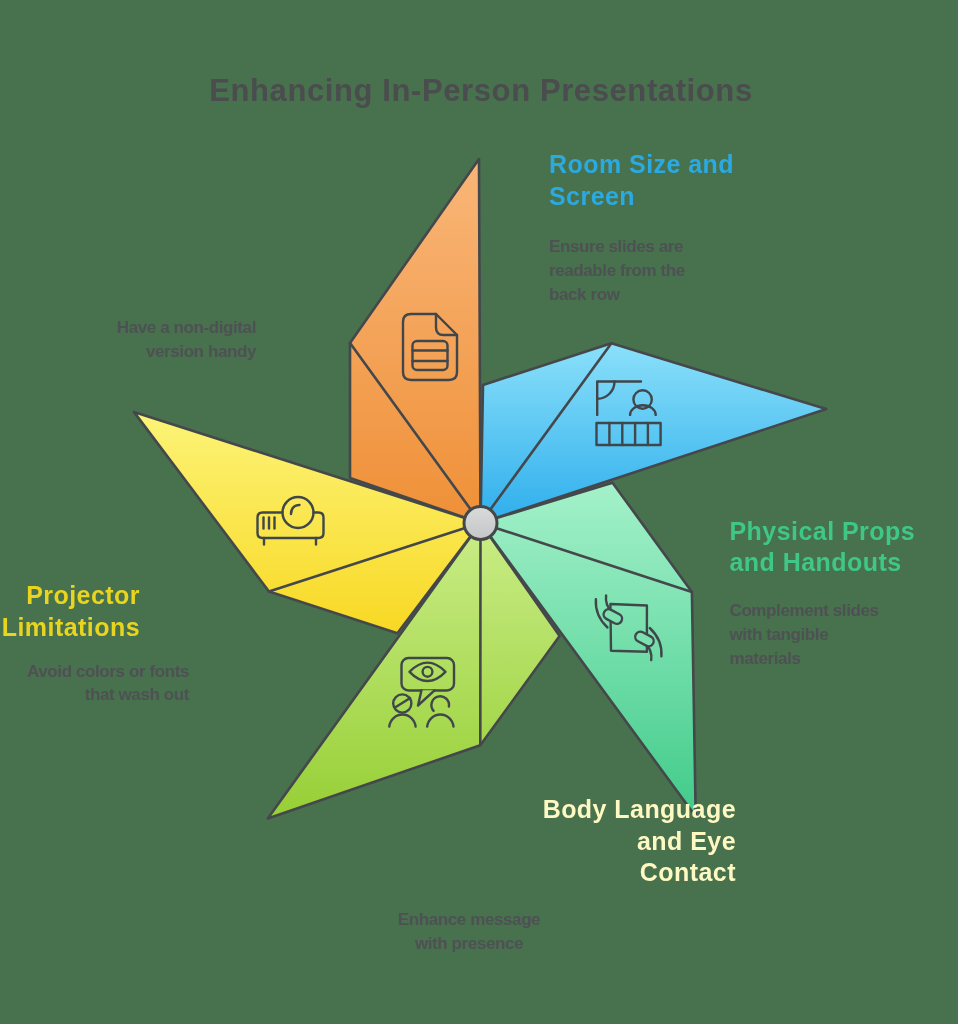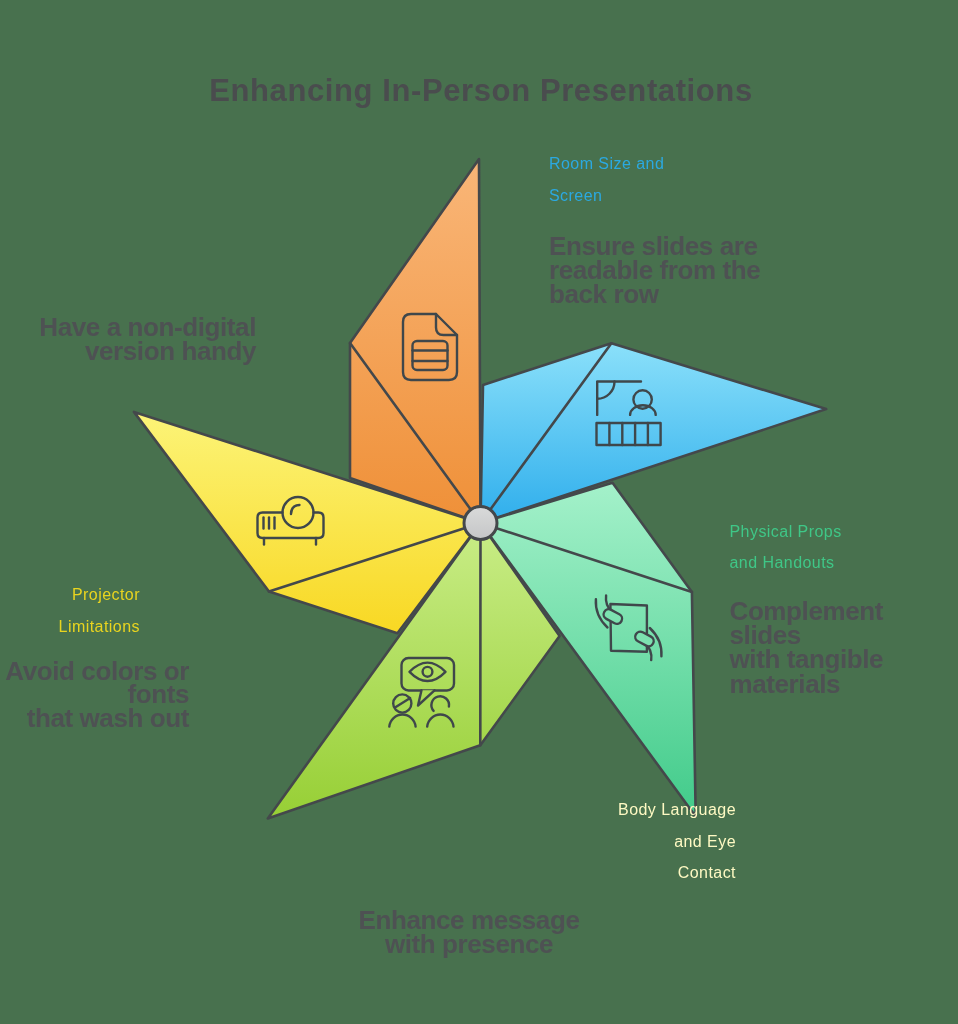--- a/index.html
+++ b/index.html
@@ -8,22 +8,22 @@
     background: var(--bg, #48714E);
     font-family: "Liberation Sans", sans-serif;
   }
   .stage { position: absolute; left: 0; top: 0; width: 918px; height: 1024px; }
   svg.diagram { position: absolute; left: 0; top: 0; }
   .blade-shape { stroke: var(--stroke, #44484B); stroke-width: 2.6; stroke-linejoin: round; }
   .fold-line { stroke: var(--stroke, #44484B); stroke-width: 2.6; stroke-linecap: round; }
   .hub { stroke: var(--stroke, #44484B); stroke-width: 3; }
   .icon { fill: none; stroke: var(--icon-stroke, #3F474B); stroke-width: 2.4; stroke-linecap: round; stroke-linejoin: round; }
   .label { position: absolute; white-space: pre-line; }
-  .heading { font-weight: 400; font-size: 16px; line-height: 32px; letter-spacing: 0.45px; }
-  .body-text { font-weight: 700; font-size: 26px; line-height: 24px; color: var(--body-text, #4E5153); letter-spacing: -0.4px; }
+  .heading { font-weight: 700; font-size: 25px; line-height: 32px; letter-spacing: 0.45px; }
+  .body-text { font-weight: 700; font-size: 17px; line-height: 24px; color: var(--body-text, #4E5153); letter-spacing: -0.4px; }
   .title { position: absolute; left: 2px; top: 72.5px; width: 958px; text-align: center;
            font-weight: 700; font-size: 31px; line-height: 36px; letter-spacing: 0.6px; color: var(--title-text, #4A4C4E); }
   .lbl-room-h      { left: 549px; top: 147.8px; line-height: 32.6px; }
   .lbl-room-b      { left: 549px; top: 235.4px; line-height: 23.7px; }
   .lbl-physical-h  { left: 729.5px; top: 515.6px; line-height: 31px; }
   .lbl-physical-b  { left: 729.5px; top: 598.8px; line-height: 24.3px; }
   .lbl-bodylang-h  { left: 236px; top: 793.9px; width: 500px; text-align: center; line-height: 31.8px; }
   .lbl-bodylang-b  { left: 219px; top: 907.5px; width: 500px; text-align: center; line-height: 24.4px; }
   .lbl-projector-h { right: 778px; top: 578.8px; text-align: right; line-height: 32.4px; }
   .lbl-projector-b { right: 729px; top: 659.5px; text-align: right; line-height: 23.9px; }

